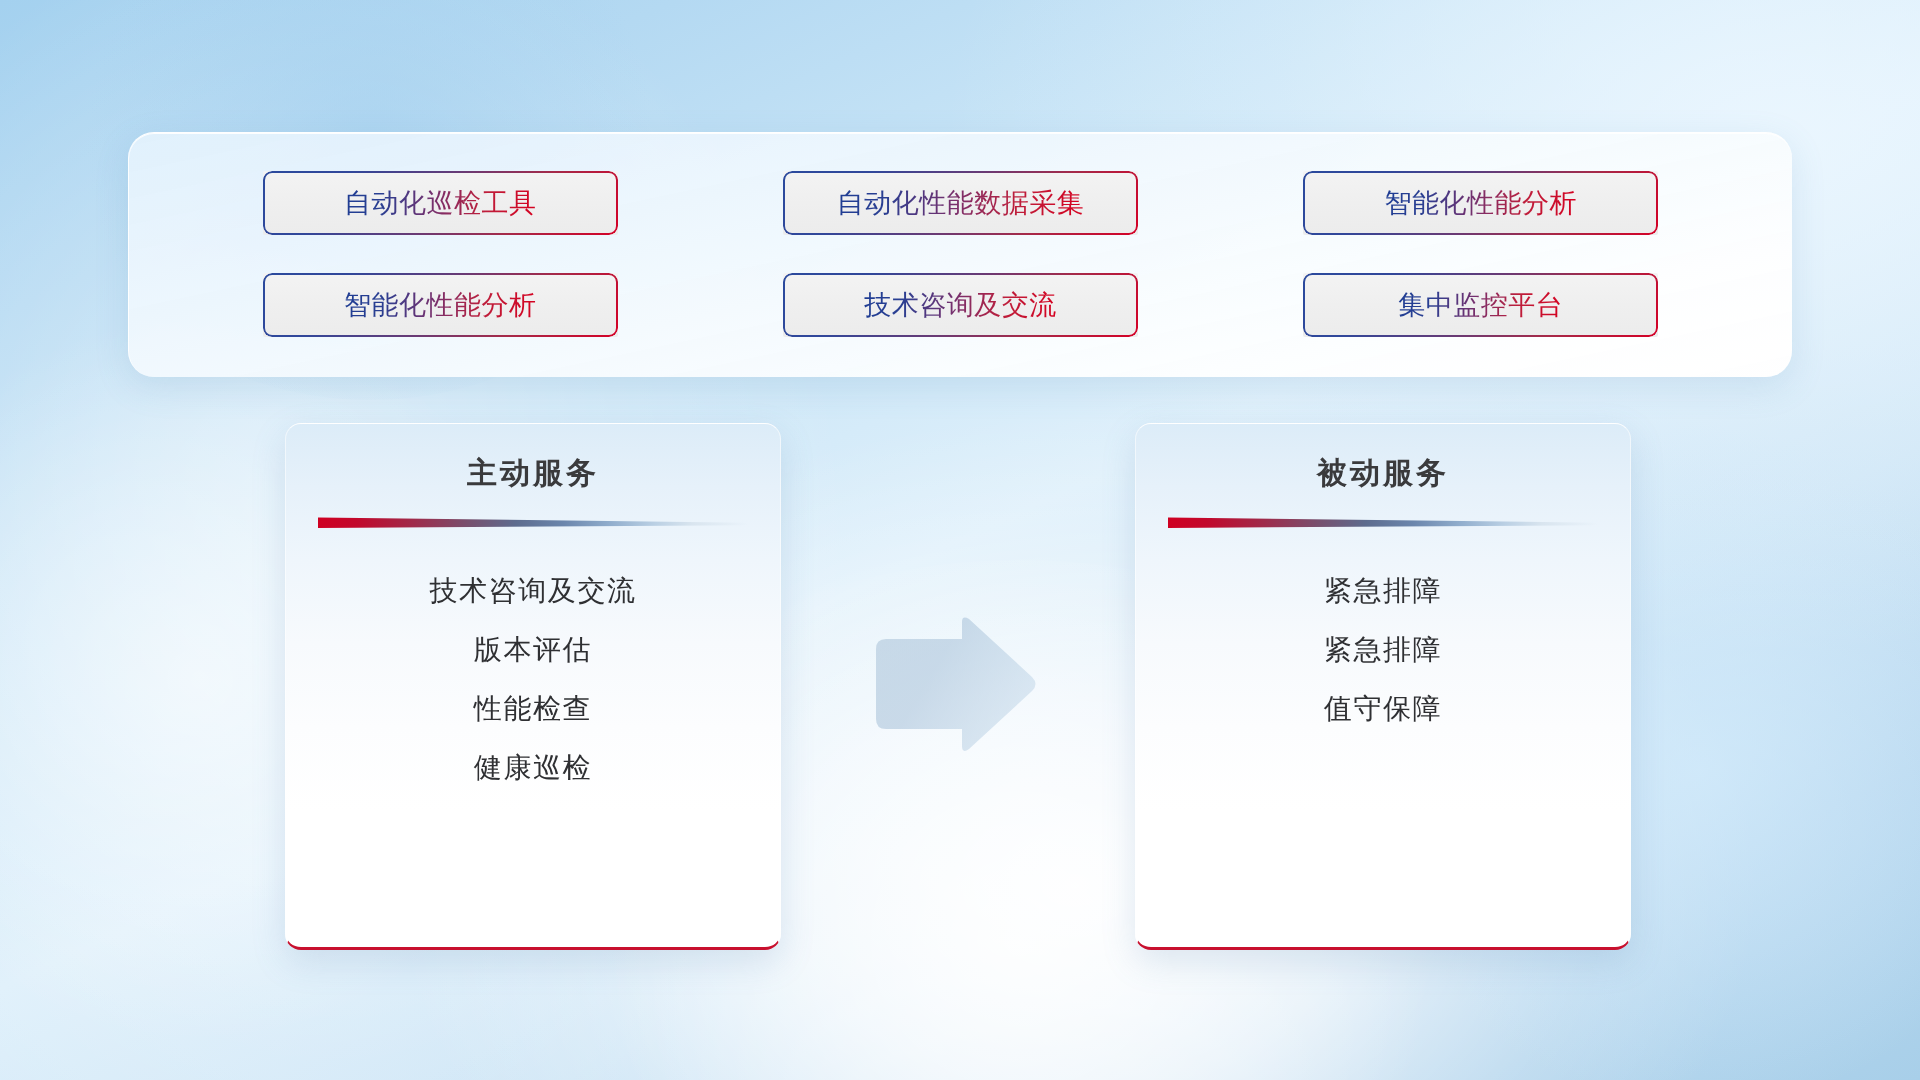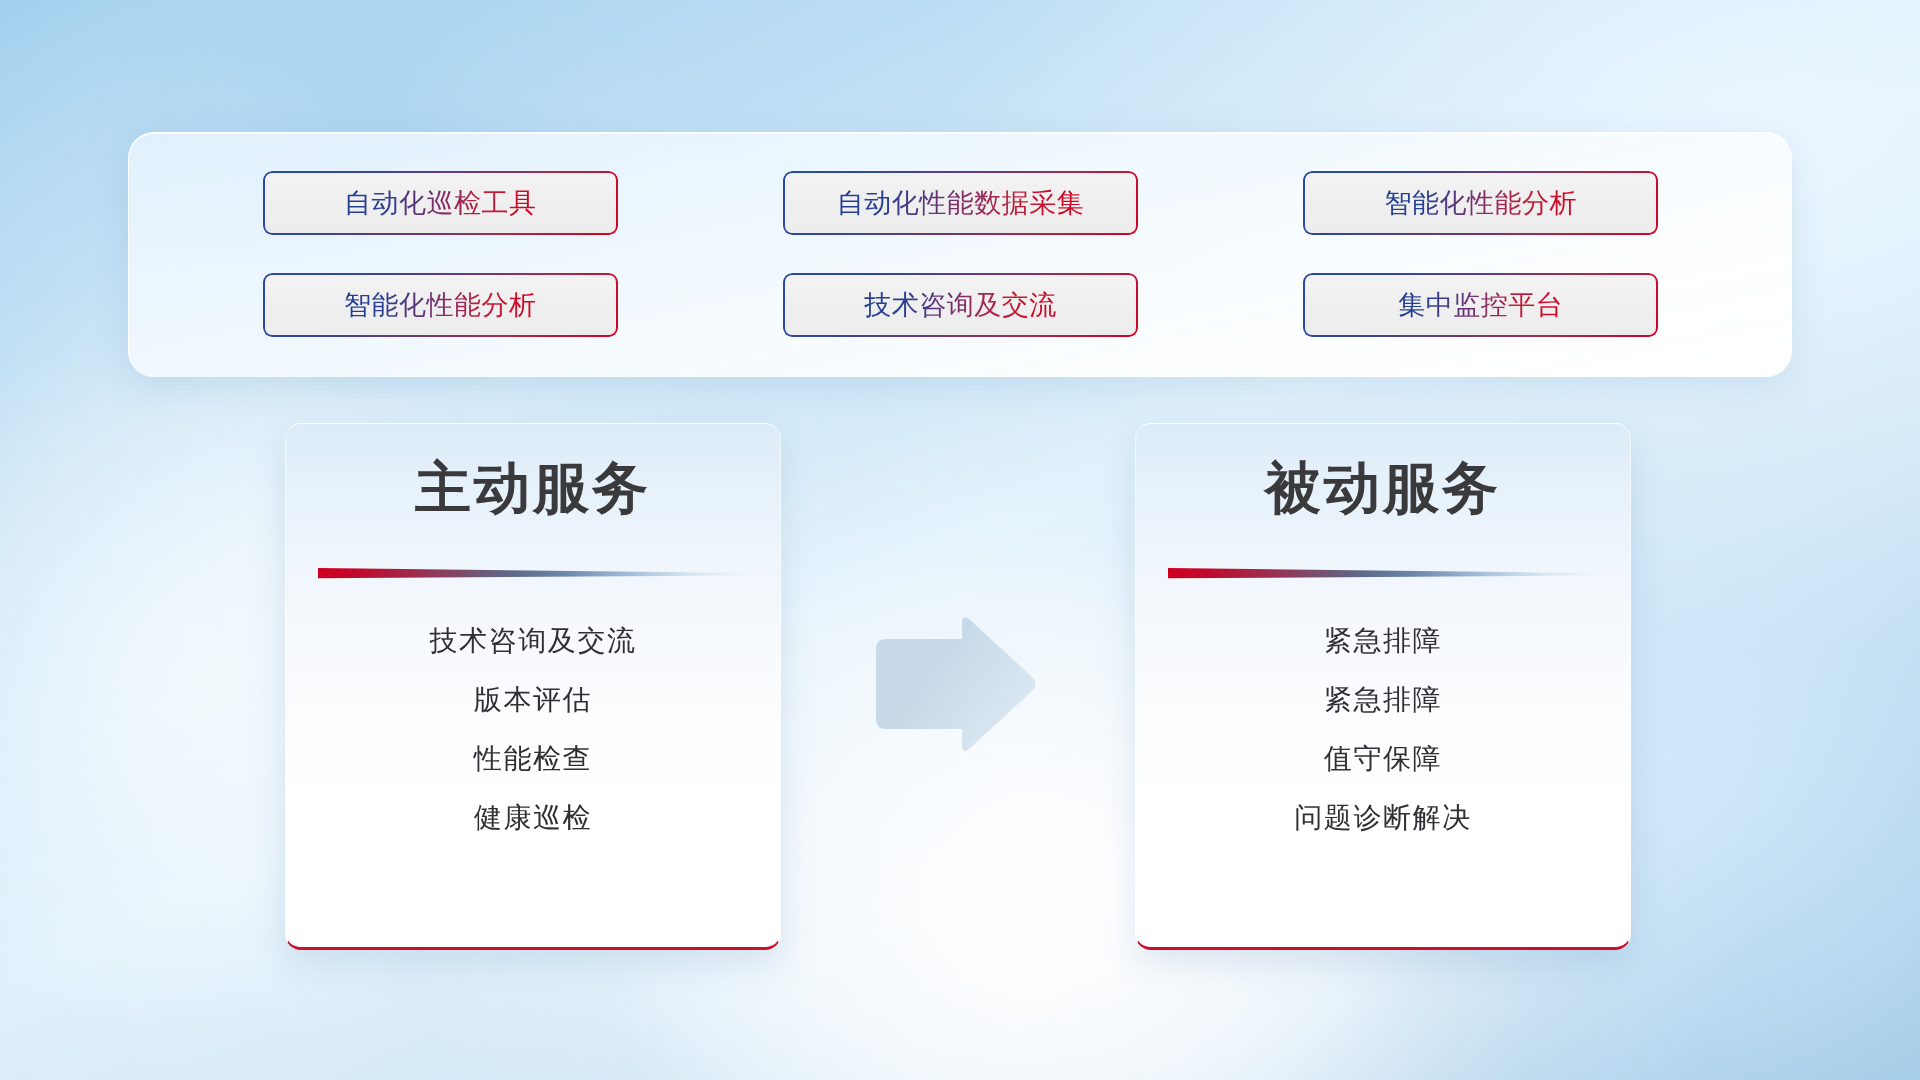--- a/index.html
+++ b/index.html
@@ -70,21 +70,21 @@
     padding: 28px 90px 30px 90px;
     box-sizing: border-box;
     align-items: center;
     justify-items: center;
   }
 
   .pill {
     position: relative;
     width: 355px;
     height: 64px;
-    border-radius: 8px;
+    border-radius: 2px;
     background: linear-gradient(180deg, #f3f3f3 0%, #efefef 50%, #ececec 100%);
     display: flex;
     align-items: center;
     justify-content: center;
     box-sizing: border-box;
   }
   
   .pill::before {
     content: "";
     position: absolute;
@@ -135,21 +135,21 @@
     box-shadow: 0 12px 34px rgba(86,132,176,0.18);
     box-sizing: border-box;
     overflow: hidden;
   }
   #card-proactive { left: 285px; }
   #card-reactive  { left: 1135px; font-family: Liberation Serif, serif; }
 
   .card-title {
     text-align: center;
     margin-top: 32px;
-    font-size: 56px;
+    font-size: 30px;
     font-weight: 700;
     color: #3a3a3c;
     letter-spacing: 3px;
     line-height: 1.15;
   }
 
   .card-divider {
     position: relative;
     margin: 26px auto 0 auto;
     width: 430px;
@@ -272,17 +272,16 @@
     <h2 class="card-title">被动服务</h2>
 
     <div class="card-divider">
       <div class="wedge"></div>
     </div>
 
     <ul class="card-list">
       <li>紧急排障</li>
       <li>紧急排障</li>
       <li>值守保障</li>
-      <li>问题诊断解决</li>
     </ul>
   </section>
 
 </div>
 
 </body></html>

